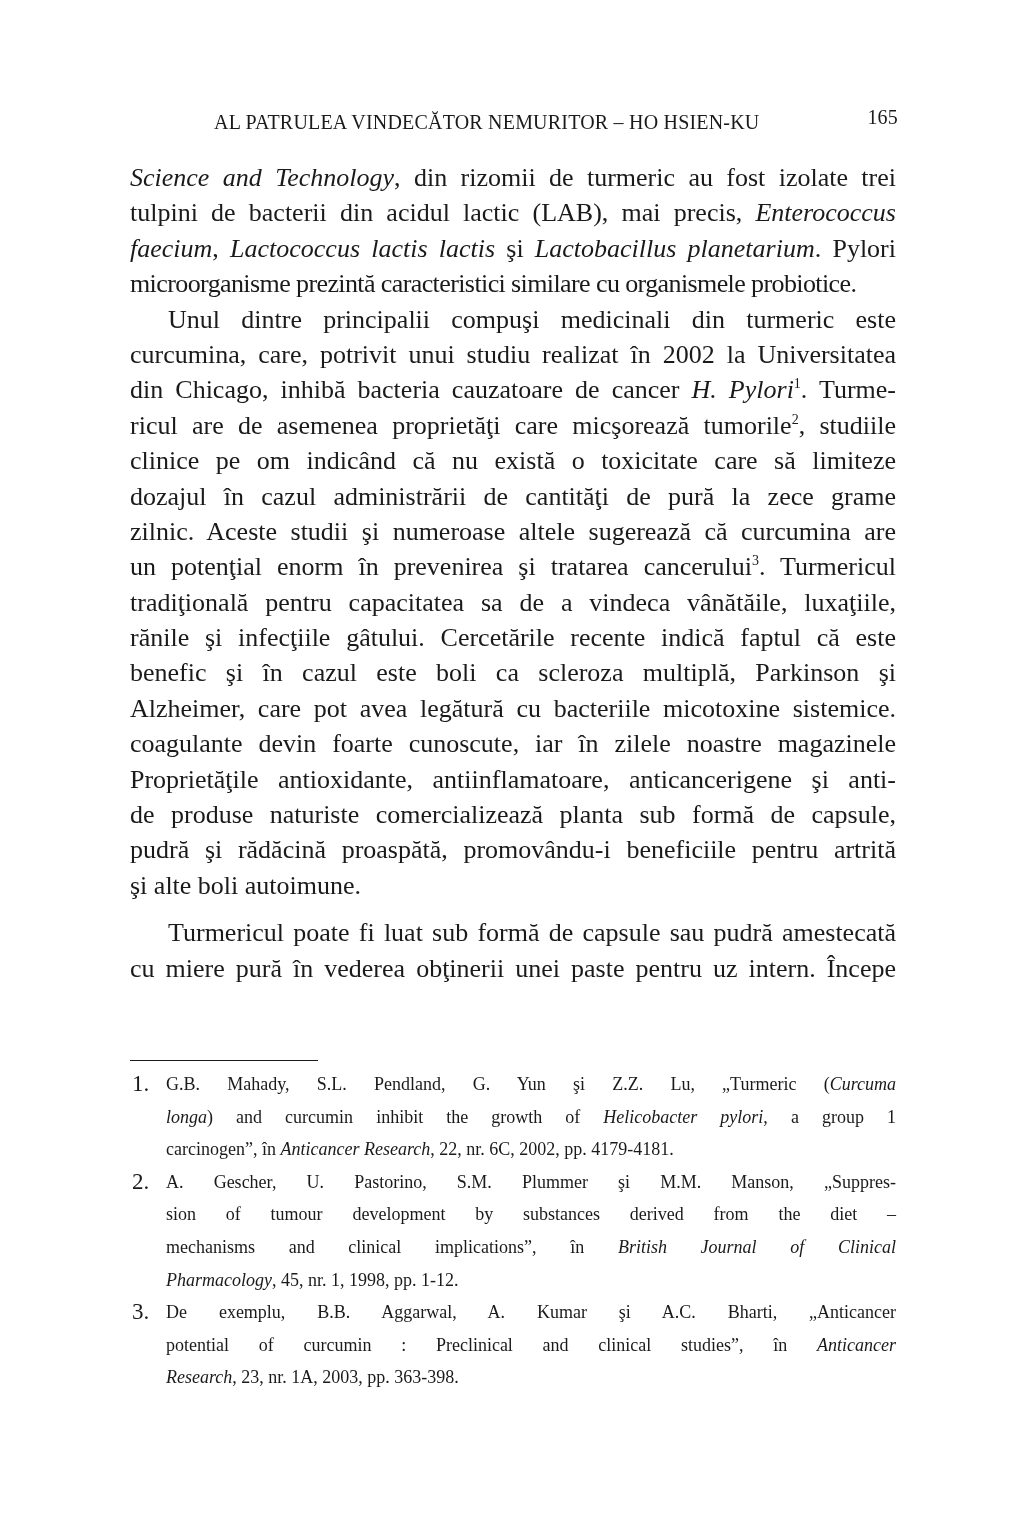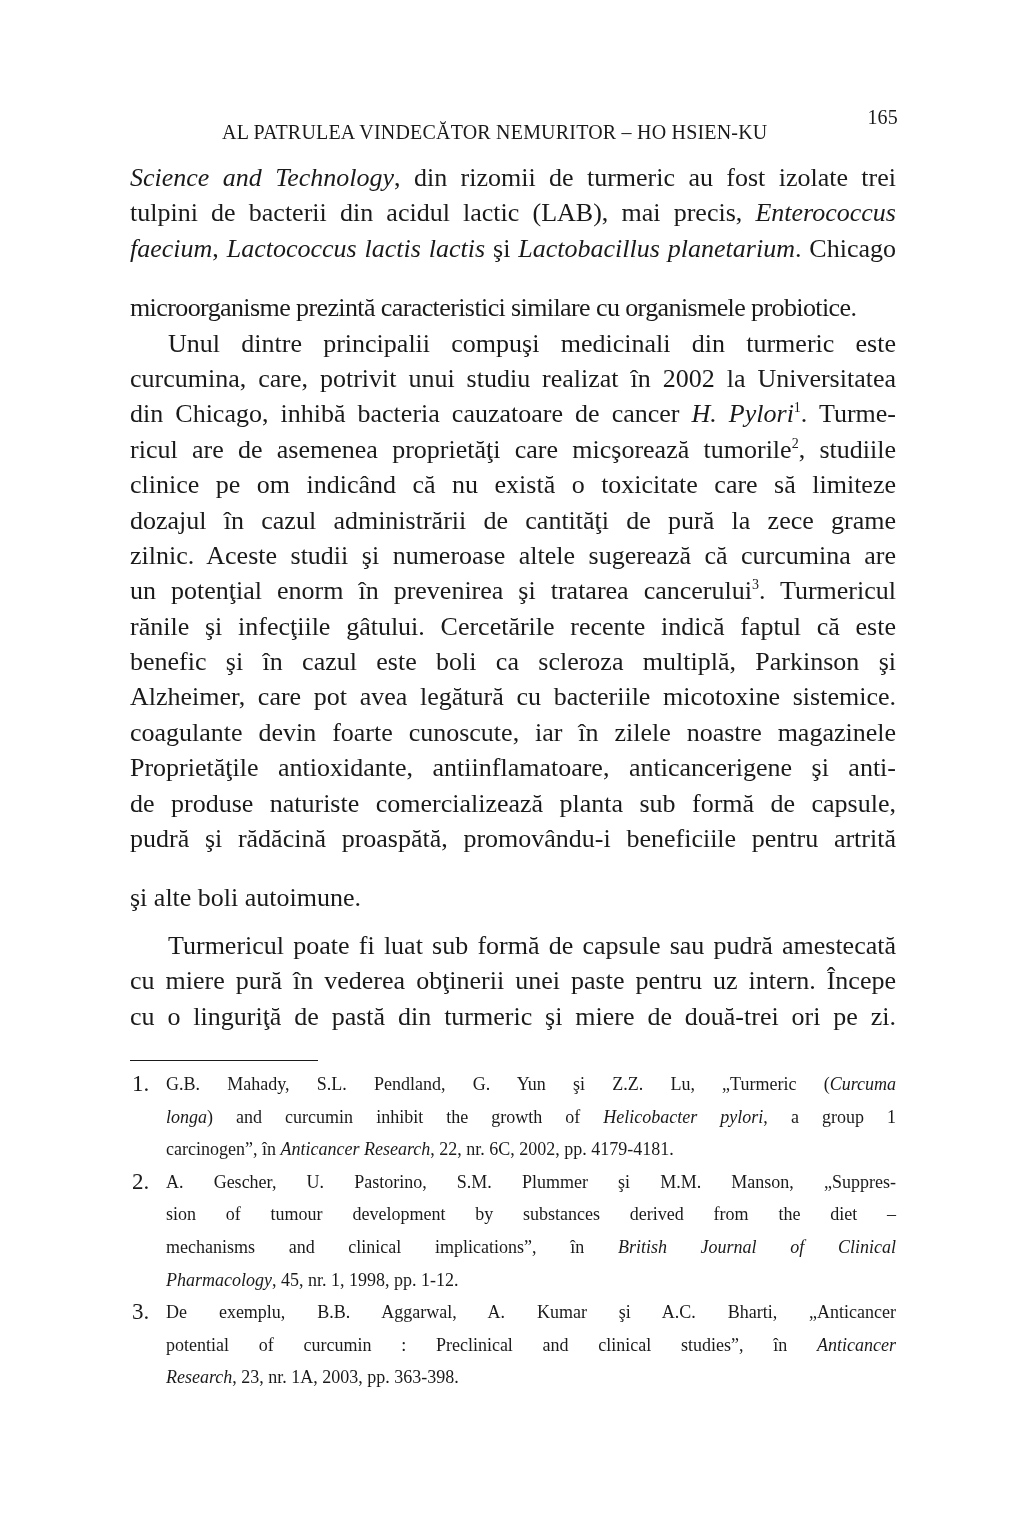--- a/index.html
+++ b/index.html
@@ -1,25 +1,25 @@
 <!DOCTYPE html>
 <html><head>
 <meta charset="utf-8">
 <style>
   html, body { margin: 0; padding: 0; background: #ffffff; }
   body { width: 1024px; height: 1517px; position: relative; overflow: hidden;
          font-family: "Liberation Serif", "DejaVu Serif", serif; color: #1a1a1a; }
   .header { position: absolute; top: 106px; left: 214px; width: 684px; height: 30px;
             font-size: 20px; letter-spacing: 0.2px; }
-  .header .title { position: absolute; left: 0; top: 15px; margin-left: 8px; }
+  .header .title { position: absolute; left: 0; top: 5px; }
   .header .pageno { position: absolute; right: 0; top: 0; margin-left: 48px; }
   .body { position: absolute; top: 160px; left: 130px; width: 766px; }
   .line { height: 35.4px; line-height: 35.4px; font-size: 26px; white-space: nowrap;
           text-align: justify; text-align-last: justify; overflow: visible; }
-  .line.last { text-align-last: left; margin-top: 24px; }
+  .line.last { text-align-last: left; }
   .line.indent { padding-left: 38px; }
   .gap { height: 12px; }
   i { font-style: italic; }
   sup { font-size: 14px; line-height: 0; vertical-align: 10px; }
   .rule { position: absolute; top: 1060px; left: 130px; width: 188px; height: 0;
           border-top: 1.5px solid #1a1a1a; }
   .footnotes { position: absolute; top: 1068px; left: 130px; width: 766px; }
   .fn { position: relative; padding-left: 36px; }
   .fn .num { position: absolute; left: 2px; top: 0; font-size: 23px; line-height: 32.6px; }
   .fn .fline { height: 32.6px; line-height: 32.6px; font-size: 18px; white-space: nowrap;
@@ -32,49 +32,49 @@
 <div class="header">
   <span class="title">AL PATRULEA VINDECĂTOR NEMURITOR – HO HSIEN-KU</span>
   <span class="pageno">165</span>
 </div>
 
 <div class="body">
 
   <div>
     <div class="line"><i>Science and Technology</i><span>, din rizomii de turmeric au fost izolate trei</span></div>
     <div class="line"><span>tulpini de bacterii din acidul lactic (LAB), mai precis, </span><i>Enterococcus</i></div>
-    <div class="line"><i>faecium</i><span>, </span><i>Lactococcus lactis lactis</i><span> şi </span><i>Lactobacillus planetarium</i><span>. Chicago</span></div>
+    <div class="line"><i>faecium</i><span>, </span><i>Lactococcus lactis lactis</i><span> şi </span><i>Lactobacillus planetarium</i><span>. Pylori</span></div>
     <div class="line last" style="letter-spacing:-0.6px">microorganisme prezintă caracteristici similare cu organismele probiotice.</div>
   </div>
 
   <div>
     <div class="line indent">Unul dintre principalii compuşi medicinali din turmeric este</div>
     <div class="line">curcumina, care, potrivit unui studiu realizat în 2002 la Universitatea</div>
     <div class="line"><span>din Chicago, inhibă bacteria cauzatoare de cancer </span><i>H. Pylori</i><sup>1</sup><span>. Turme-</span></div>
     <div class="line"><span>ricul are de asemenea proprietăţi care micşorează tumorile</span><sup>2</sup><span>, studiile</span></div>
     <div class="line">clinice pe om indicând că nu există o toxicitate care să limiteze</div>
     <div class="line">dozajul în cazul administrării de cantităţi de pură la zece grame</div>
     <div class="line">zilnic. Aceste studii şi numeroase altele sugerează că curcumina are</div>
     <div class="line"><span>un potenţial enorm în prevenirea şi tratarea cancerului</span><sup>3</sup><span>. Turmericul</span></div>
+    <div class="line">tradiţională pentru capacitatea sa de a vindeca vânătăile, luxaţiile,</div>
     <div class="line">rănile şi infecţiile gâtului. Cercetările recente indică faptul că este</div>
     <div class="line">benefic şi în cazul este boli ca scleroza multiplă, Parkinson şi</div>
     <div class="line">Alzheimer, care pot avea legătură cu bacteriile micotoxine sistemice.</div>
     <div class="line">coagulante devin foarte cunoscute, iar în zilele noastre magazinele</div>
     <div class="line">Proprietăţile antioxidante, antiinflamatoare, anticancerigene şi anti-</div>
     <div class="line">de produse naturiste comercializează planta sub formă de capsule,</div>
     <div class="line">pudră şi rădăcină proaspătă, promovându-i beneficiile pentru artrită</div>
     <div class="line last">şi alte boli autoimune.</div>
   </div>
 
   <div class="gap"></div>
 
   <div>
     <div class="line indent">Turmericul poate fi luat sub formă de capsule sau pudră amestecată</div>
     <div class="line">cu miere pură în vederea obţinerii unei paste pentru uz intern. Începe</div>
-    <div class="line">cu o linguriţă de pastă din turmeric şi miere de două-trei ori pe zi.</div>
   </div>
 </div>
 
 <div class="rule"></div>
 
 <div class="footnotes">
   <div class="fn">
     <span class="num">1.</span>
     <div class="fline"><span>G.B. Mahady, S.L. Pendland, G. Yun şi Z.Z. Lu, „Turmeric (</span><i>Curcuma</i></div>
     <div class="fline"><i>longa</i><span>) and curcumin inhibit the growth of </span><i>Helicobacter pylori</i><span>, a group 1</span></div>

